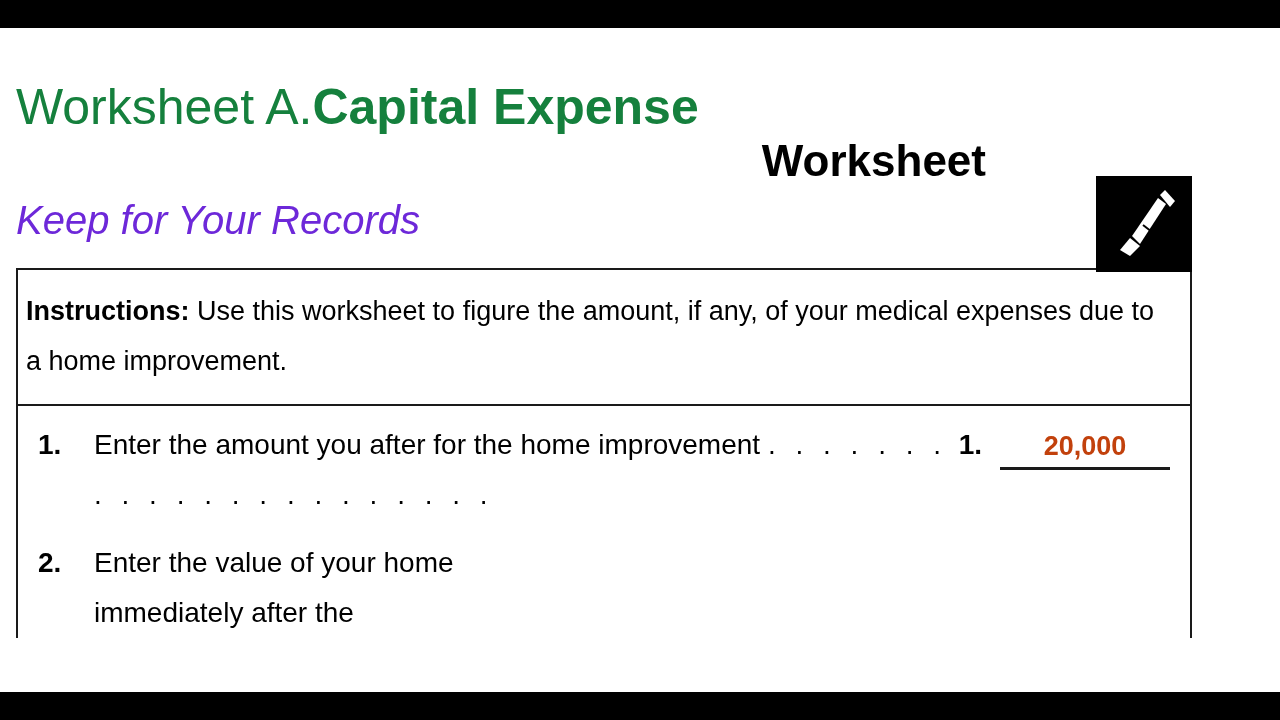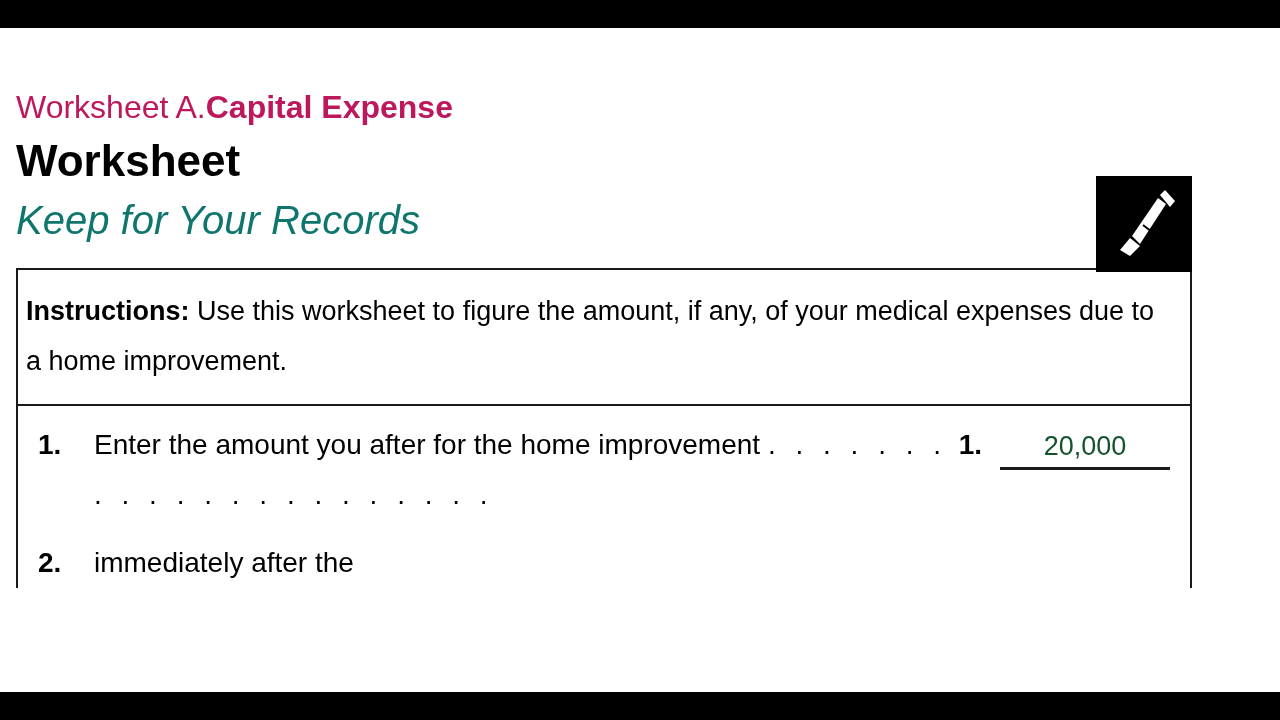--- a/index.html
+++ b/index.html
@@ -34,45 +34,45 @@
     top: 0;
     width: 1192px;
   }
 
   
   .title-area {
     position: relative;
     padding-top: 54px;
   }
   .title-line1 {
-    font-size: 32px;
-    line-height: 50px;
-    color: #be185d;
+    font-size: 50px;
+    line-height: 50px;
+    color: #15803d;
     white-space: nowrap;
   }
   .title-normal {
     font-weight: 400;
   }
   .title-bold {
     font-weight: 700;
   }
   .title-line2 {
     font-size: 44px;
     line-height: 58px;
     font-weight: 700;
     color: #000000;
-    text-align: left;
+    text-align: right;
     width: 970px;
   }
   .keep-records {
     font-size: 40px;
     line-height: 56px;
     font-style: italic;
     font-weight: 400;
-    color: #0f766e;
+    color: #6d28d9;
     margin-top: 2px;
   }
 
   
   .pencil-badge {
     position: absolute;
     right: 16px;
     top: 148px;
     width: 96px;
     height: 96px;
@@ -141,22 +141,22 @@
     margin-right: 18px;
   }
   .amount-box {
     width: 170px;
     border-bottom: 3px solid #1a1a1a;
     text-align: center;
     padding-bottom: 2px;
   }
   .amount-value {
     font-size: 27px;
-    font-weight: 400;
-    color: #14532d;
+    font-weight: 700;
+    color: #c2410c;
     line-height: 38px;
   }
   .row2 {
     padding-top: 18px;
   }
   .row2 .line-body {
     max-width: 700px;
   }
 </style>
 </head>
@@ -206,20 +206,21 @@
             <span class="amount-label">1.</span>
             <div class="amount-box">
               <span class="amount-value">20,000</span>
             </div>
           </div>
         </div>
 
         <div class="line-row row2">
           <div class="line-num">2.</div>
           <div class="line-body">
+            <div>Enter the value of your home</div>
             <div>immediately after the</div>
           </div>
         </div>
 
       </div>
 
     </div>
   </div>
 </div>
 

